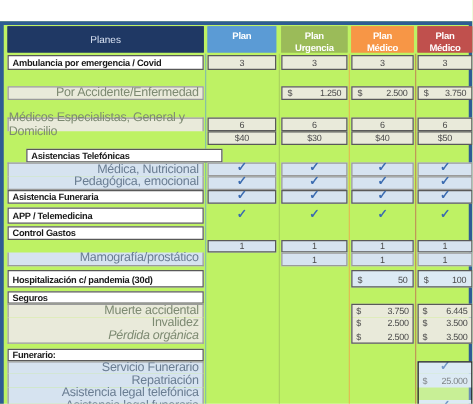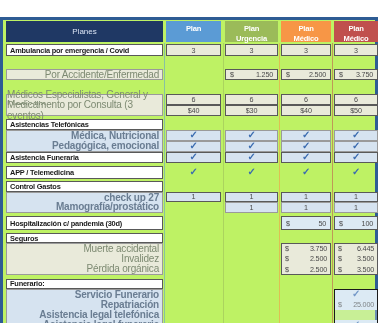--- a/index.html
+++ b/index.html
@@ -8,21 +8,21 @@
 
   #sheet{position:relative;width:378px;height:323px;box-sizing:border-box;
          border:3px solid #2E5C94;background:#bef264;margin-top:17px;}
   .hdr-label{box-sizing:border-box;border:1px solid #595959;background:#fff;
              font-weight:bold;font-size:7.4px;color:#1a1a1a;
              display:flex;align-items:center;padding-left:3px;letter-spacing:-.2px;}
   .sub{box-sizing:border-box;border-left:1px solid #9a9a9a;border-right:1px solid #9a9a9a;
        font-size:10px;color:#6b7a6b;display:flex;align-items:center;
        justify-content:flex-end;padding-right:3px;letter-spacing:-.2px;}
   .sub.beige{background:#E9EADA;color:#7d8a72;}
-  .sub.blue{background:#D6E3F0;color:#6a7d92;font-weight:bold;}
+  .sub.blue{background:#D6E3F0;color:#6a7d92;}
   .sub.top{border-top:1px solid #9a9a9a;}
   .sub.bot{border-bottom:1px solid #9a9a9a;}
 
   
   .ph{position:absolute;box-sizing:border-box;color:#ffffff;font-weight:bold;
       font-size:7.6px;line-height:9.5px;text-align:center;padding-top:2px;
       letter-spacing:-.2px;}
 
   
   .vc{position:absolute;box-sizing:border-box;font-size:7.2px;color:#4a4a4a;
@@ -86,26 +86,25 @@
       <div class="money">
         <span class="s">$</span>
         <span>3.750</span>
       </div>
     </div>
     <div class="sub beige top" style="position: absolute; left: 3px; top: 73.5px; width: 157px; height: 11px;">Médicos Especialistas, General y Domicilio</div>
     <div class="vc beige bord" style="position: absolute; left: 163px; top: 73.5px; width: 55px; height: 11px;">6</div>
     <div class="vc beige bord" style="position: absolute; left: 222px; top: 73.5px; width: 53px; height: 11px;">6</div>
     <div class="vc beige bord" style="position: absolute; left: 278px; top: 73.5px; width: 50px; height: 11px;">6</div>
     <div class="vc beige bord" style="position: absolute; left: 331px; top: 73.5px; width: 44px; height: 11px;">6</div>
-    <div class="sub beige bot" style="position: absolute; left: 3px; top: 84.5px; width: 157px; height: 11px;">Medicamento por Consulta (3 eventos)</div>
     <div class="vc beige bord" style="position: absolute; left: 163px; top: 84.5px; width: 55px; height: 11px;">$40</div>
     <div class="vc beige bord" style="position: absolute; left: 222px; top: 84.5px; width: 53px; height: 11px;">$30</div>
     <div class="vc beige bord" style="position: absolute; left: 278px; top: 84.5px; width: 50px; height: 11px;">$40</div>
     <div class="vc beige bord" style="position: absolute; left: 331px; top: 84.5px; width: 44px; height: 11px;">$50</div>
-    <div class="hdr-label" style="position: absolute; left: 3px; top: 98.5px; width: 157px; height: 11px;">Asistencias Telefónicas</div>
+    <div class="hdr-label" style="position: absolute; left: 18px; top: 98.5px; width: 157px; height: 11px;">Asistencias Telefónicas</div>
     <div class="sub blue top" style="position: absolute; left: 3px; top: 109.5px; width: 157px; height: 11px;">Médica, Nutricional</div>
     <div class="vc blue thin" style="position: absolute; left: 163px; top: 109.5px; width: 55px; height: 11px;">
       <span class="chk">✓</span>
     </div>
     <div class="vc blue thin" style="position: absolute; left: 222px; top: 109.5px; width: 53px; height: 11px;">
       <span class="chk">✓</span>
     </div>
     <div class="vc blue thin" style="position: absolute; left: 278px; top: 109.5px; width: 50px; height: 11px;">
       <span class="chk">✓</span>
     </div>
@@ -145,21 +144,20 @@
     <div class="vc  " style="position: absolute; left: 222px; top: 145.5px; width: 53px; height: 13px;">
       <span class="chk">✓</span>
     </div>
     <div class="vc  " style="position: absolute; left: 278px; top: 145.5px; width: 50px; height: 13px;">
       <span class="chk">✓</span>
     </div>
     <div class="vc  " style="position: absolute; left: 331px; top: 145.5px; width: 44px; height: 13px;">
       <span class="chk">✓</span>
     </div>
     <div class="hdr-label" style="position: absolute; left: 3px; top: 160.5px; width: 157px; height: 11px;">Control Gastos</div>
-    <div class="sub blue top" style="position: absolute; left: 3px; top: 171.5px; width: 157px; height: 10.5px;">check up 27</div>
     <div class="vc blue bord" style="position: absolute; left: 163px; top: 171.5px; width: 55px; height: 10.5px;">1</div>
     <div class="vc blue bord" style="position: absolute; left: 222px; top: 171.5px; width: 53px; height: 10.5px;">1</div>
     <div class="vc blue bord" style="position: absolute; left: 278px; top: 171.5px; width: 50px; height: 10.5px;">1</div>
     <div class="vc blue bord" style="position: absolute; left: 331px; top: 171.5px; width: 44px; height: 10.5px;">1</div>
     <div class="sub blue bot" style="position: absolute; left: 3px; top: 182px; width: 157px; height: 10.5px;">Mamografía/prostático</div>
     <div class="vc blue thin" style="position: absolute; left: 222px; top: 182px; width: 53px; height: 10.5px;">1</div>
     <div class="vc blue thin" style="position: absolute; left: 278px; top: 182px; width: 50px; height: 10.5px;">1</div>
     <div class="vc blue thin" style="position: absolute; left: 331px; top: 182px; width: 44px; height: 10.5px;">1</div>
     <div class="hdr-label" style="position: absolute; left: 3px; top: 196px; width: 157px; height: 14px;">Hospitalización c/ pandemia (30d)</div>
     <div class="vc paleblue bord" style="position: absolute; left: 278px; top: 196px; width: 50px; height: 14px;">
@@ -194,21 +192,21 @@
         <span class="s">$</span>
         <span>2.500</span>
       </div>
     </div>
     <div class="vc beige " style="position: absolute; left: 331px; top: 233.5px; width: 44px; height: 10.5px;">
       <div class="money">
         <span class="s">$</span>
         <span>3.500</span>
       </div>
     </div>
-    <div class="sub beige bot" style="position: absolute; left: 3px; top: 244px; width: 157px; height: 10.5px;">Pérdida orgánica</div>
+    <div class="sub beige bot" style="position: absolute; left: 3px; top: 244px; width: 157px; height: 10.5px; font-style: italic;">Pérdida orgánica</div>
     <div class="vc beige " style="position: absolute; left: 278px; top: 244px; width: 50px; height: 10.5px;">
       <div class="money">
         <span class="s">$</span>
         <span>2.500</span>
       </div>
     </div>
     <div class="vc beige " style="position: absolute; left: 331px; top: 244px; width: 44px; height: 10.5px;">
       <div class="money">
         <span class="s">$</span>
         <span>3.500</span>

